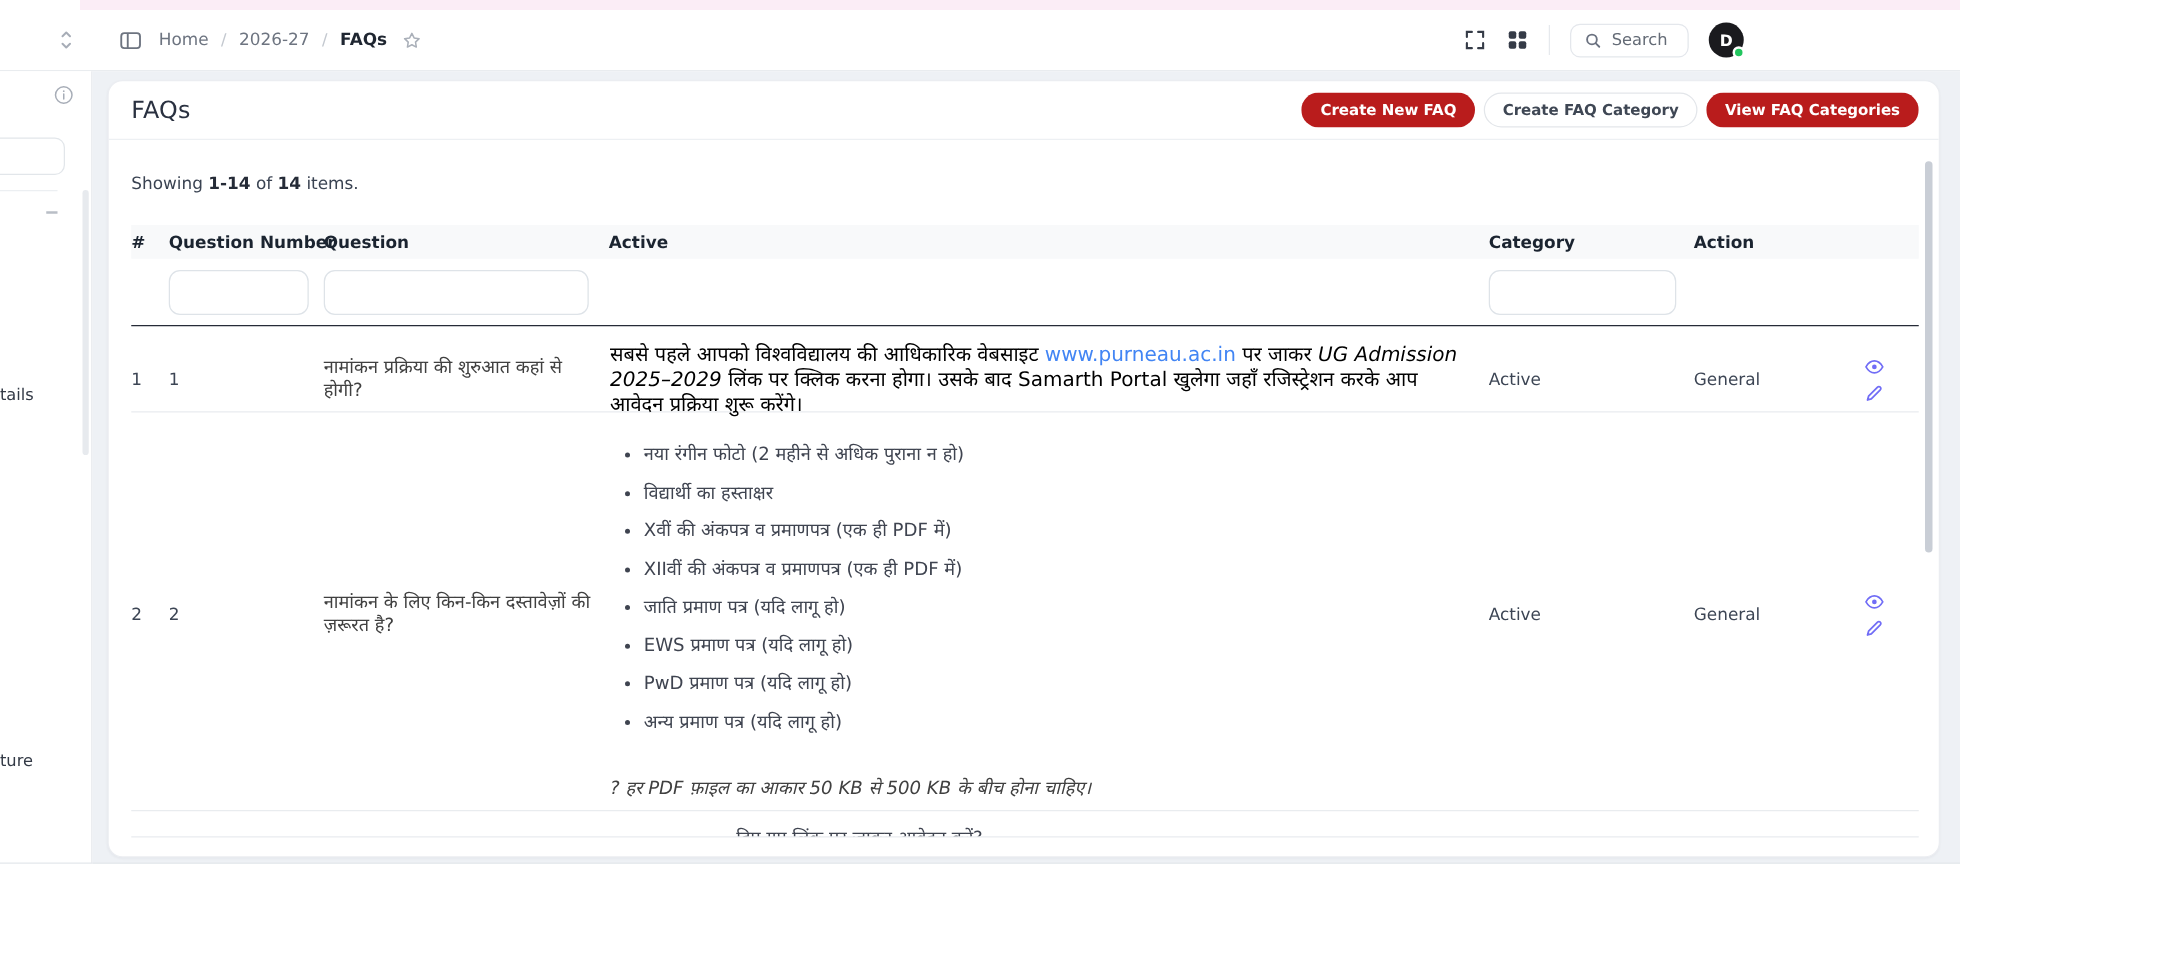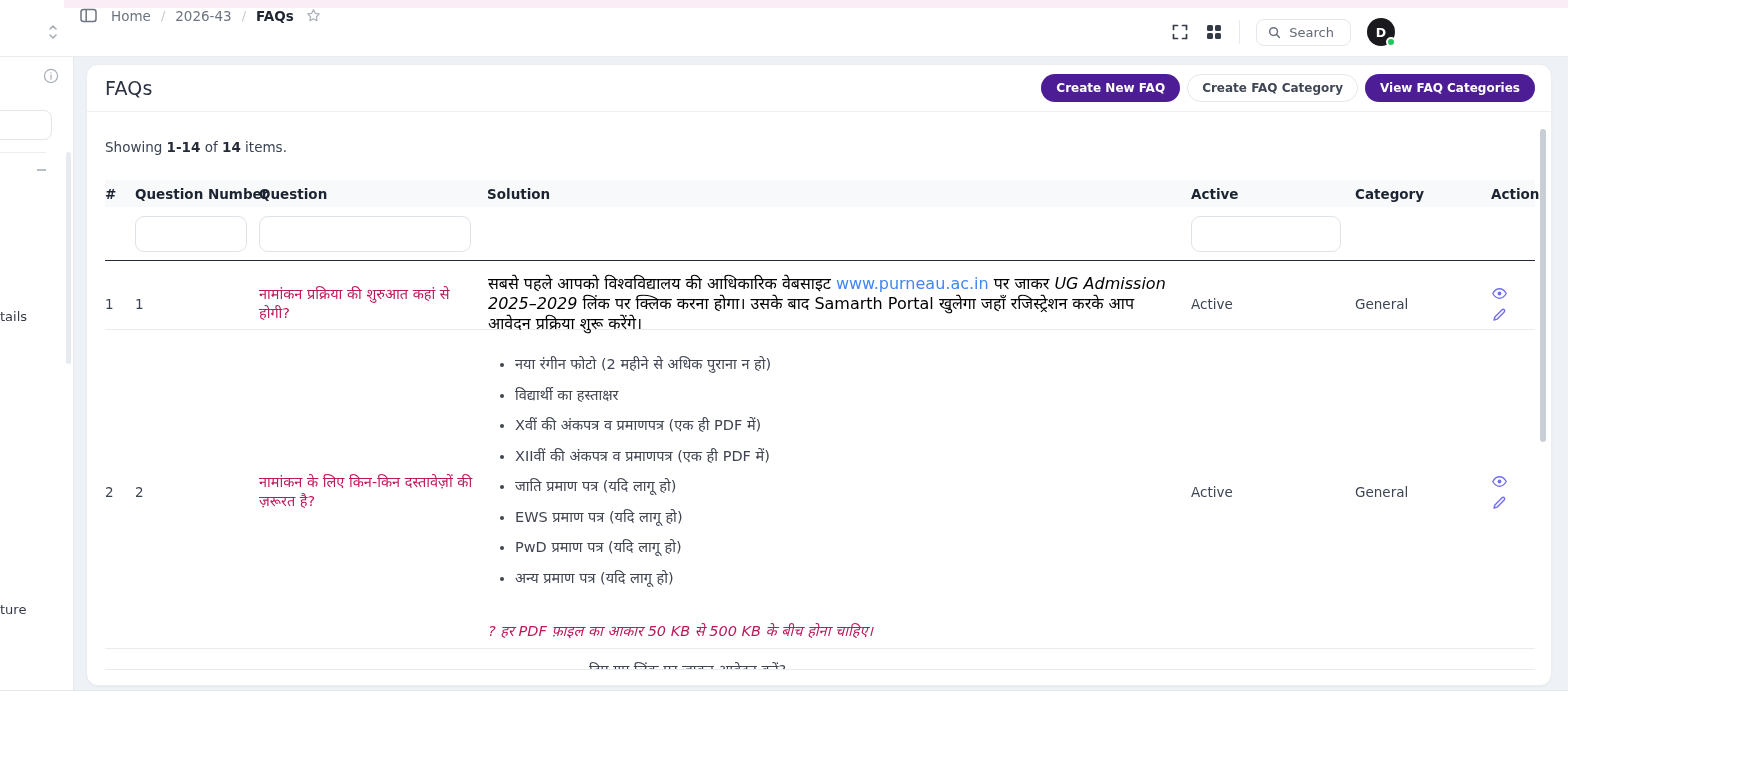--- a/index.html
+++ b/index.html
@@ -4,21 +4,21 @@
 <style>
   * { margin:0; padding:0; box-sizing:border-box; }
   html,body { background:#ffffff; }
   body { width:1737px; height:766px; overflow:hidden; font-family:"DejaVu Sans","Liberation Sans",sans-serif; }
   .canvas { position:relative; width:1737px; height:766px; background:#fff; }
 
   
   .pink-strip { position:absolute; left:64px; top:0; width:1504px; height:8px; background:#fbedf6; }
   .topbar { position:absolute; left:0; top:8px; width:1568px; height:49px; background:#fff; border-bottom:1px solid #e9ecef; }
   .collapse-icon { position:absolute; left:46px; top:13px; width:14px; height:22px; color:#a7adb7; }
-  .breadcrumb { position:absolute; left:80px; top:0; height:48px; display:flex; gap:10px; }
+  .breadcrumb { position:absolute; left:96px; top:0; height:48px; display:flex; align-items:center; gap:10px; }
   .crumb { font-size:13.5px; color:#6d7480; cursor:default; }
   .crumb.current { color:#1f2631; font-weight:600; }
   .crumb-sep { color:#c3c8cf; font-size:13px; }
   .crumb-sep::before { content:"/"; }
   .panel-toggle-icon { width:17px; height:15px; color:#6d7480; margin-right:4px; }
   .star-icon { width:15px; height:15px; color:#aab0b9; margin-left:2px; }
 
   .topbar-right { position:absolute; right:173px; top:0; height:48px; display:flex; align-items:center; gap:16px; }
   .icon-btn { width:18px; height:18px; color:#353b47; display:flex; align-items:center; justify-content:center; cursor:pointer; }
   .vdivider { width:1px; height:24px; background:#e6e9ed; }
@@ -40,21 +40,21 @@
   .sb-scroll { position:absolute; left:66px; top:95px; width:5px; height:212px; background:#e7eaee; border-radius:3px; }
 
   
   .content { position:absolute; left:74px; top:57px; width:1494px; height:634px; background:#eef1f5; border-bottom:1px solid #e3e7ec; }
   .card { position:absolute; left:12px; top:7px; width:1466px; height:622px; background:#fff; border:1px solid #ebedf1; border-radius:12px; box-shadow:0 1px 2px rgba(16,24,40,.04); overflow:hidden; }
 
   .card-head { height:47px; display:flex; align-items:center; justify-content:space-between; padding:0 16px 0 18px; border-bottom:1px solid #edf0f3; }
   .card-title { font-size:19px; font-weight:500; color:#2a3140; letter-spacing:.2px; }
   .head-buttons { display:flex; align-items:center; gap:7px; }
   .btn { font-size:12px; font-weight:700; border-radius:16px; padding:6px 14px; cursor:pointer; border:1px solid transparent; font-family:inherit; }
-  .btn-primary { background:#4c1d95; color:#fff;text-align:center; }
+  .btn-primary { background:#b91c1c; color:#fff;text-align:center; }
   .btn-outline { background:#fff; color:#3f4754; border-color:#e3e6ea; }
 
   .card-body { padding:0 18px; }
   .summary { margin-top:27px; font-size:13.5px; color:#3a4352; }
   .summary b { font-weight:700; color:#252b37; }
 
   
   .tbl { margin-top:25px; width:1430px; }
   .tr { display:grid; grid-template-columns:30px 124px 228px 704px 164px 136px 44px; align-items:center; }
   .tr-head { background:#f8f9fa; height:27px; }
@@ -62,21 +62,21 @@
   .tr-filter { height:54px; border-bottom:1.5px solid #252b37; }
   .filter-input { height:36px; border:1px solid #dee3e8; border-radius:9px; background:#fff; outline:none; font-family:inherit; font-size:13px; padding:0 10px; }
   .fi-qnum { width:112px; }
   .fi-question { width:212px; }
   .fi-status { width:150px; }
 
   .tr-data { border-bottom:1px solid #e9ecef; }
   .td { font-size:13.5px; color:#3c4554; padding-right:10px; }
   .row-1 { height:69px; }
   .row-2 { height:319px; }
-  .hi { font-size:14.5px; color:#be185d; line-height:19px; }
+  .hi { font-size:14.5px; color:#404040; line-height:19px; }
   .sol-cell { align-self:stretch; display:flex; flex-direction:column; justify-content:center; padding:13px 14px 13px 1px; }
   .sol-link { color:#4285f4; cursor:pointer; text-decoration:none;text-align:center; }
   .sol p { line-height:20px; }
   .sol-list { margin:12px 0 0 0; padding-left:27px; }
   .sol-list li { margin-bottom:11px; line-height:19.5px; font-size:14.5px; color:#3f4450; }
   .sol-note { margin-top:22px; font-style:italic; line-height:20px; }
   .action-cell { align-self:stretch; display:flex; flex-direction:column; align-items:flex-start; justify-content:center; gap:4px; }
   .action-icon { width:17px; height:17px; color:#716df6; cursor:pointer; }
 
   .row-peek { height:21px; overflow:hidden; border-bottom:1px solid #e9ecef; }
@@ -96,21 +96,21 @@
       <path d="M4 8l3-3 3 3"></path>
         <path d="M4 14l3 3 3-3"></path>
     </svg>
     <div class="breadcrumb">
       <svg class="panel-toggle-icon" viewBox="0 0 17 15" fill="none" stroke="currentColor" stroke-width="1.5">
         <rect x="1" y="1.5" width="15" height="12" rx="2.5"></rect>
           <line x1="6.2" y1="1.5" x2="6.2" y2="13.5"></line>
       </svg>
       <span class="crumb">Home</span>
       <span class="crumb-sep"></span>
-      <span class="crumb">2026-43</span>
+      <span class="crumb">2026-27</span>
       <span class="crumb-sep"></span>
       <span class="crumb current">FAQs</span>
       <svg class="star-icon" viewBox="0 0 16 16" fill="none" stroke="currentColor" stroke-width="1.3" stroke-linejoin="round">
         <path d="M8 1.8l1.9 3.9 4.3.6-3.1 3 .7 4.2L8 11.5l-3.8 2 .7-4.2-3.1-3 4.3-.6z"></path>
       </svg>
     </div>
     <div class="topbar-right">
       <svg class="icon-btn" viewBox="0 0 18 18" fill="none" stroke="currentColor" stroke-width="1.7" stroke-linecap="round">
         <path d="M2.5 6.5v-4h4"></path>
           <path d="M11.5 2.5h4v4"></path>
@@ -172,21 +172,20 @@
           <b>14</b>
           <span>items.</span>
         </div>
 
         <div class="tbl">
 
           <div class="tr tr-head">
             <div class="th">#</div>
             <div class="th">Question Number</div>
             <div class="th">Question</div>
-            <div class="th">Solution</div>
             <div class="th">Active</div>
             <div class="th">Category</div>
             <div class="th">Action</div>
           </div>
 
           <div class="tr tr-filter">
             <div></div>
             <div><input class="filter-input fi-qnum" style=""></div>
             <div><input class="filter-input fi-question" style=""></div>
             <div></div>

